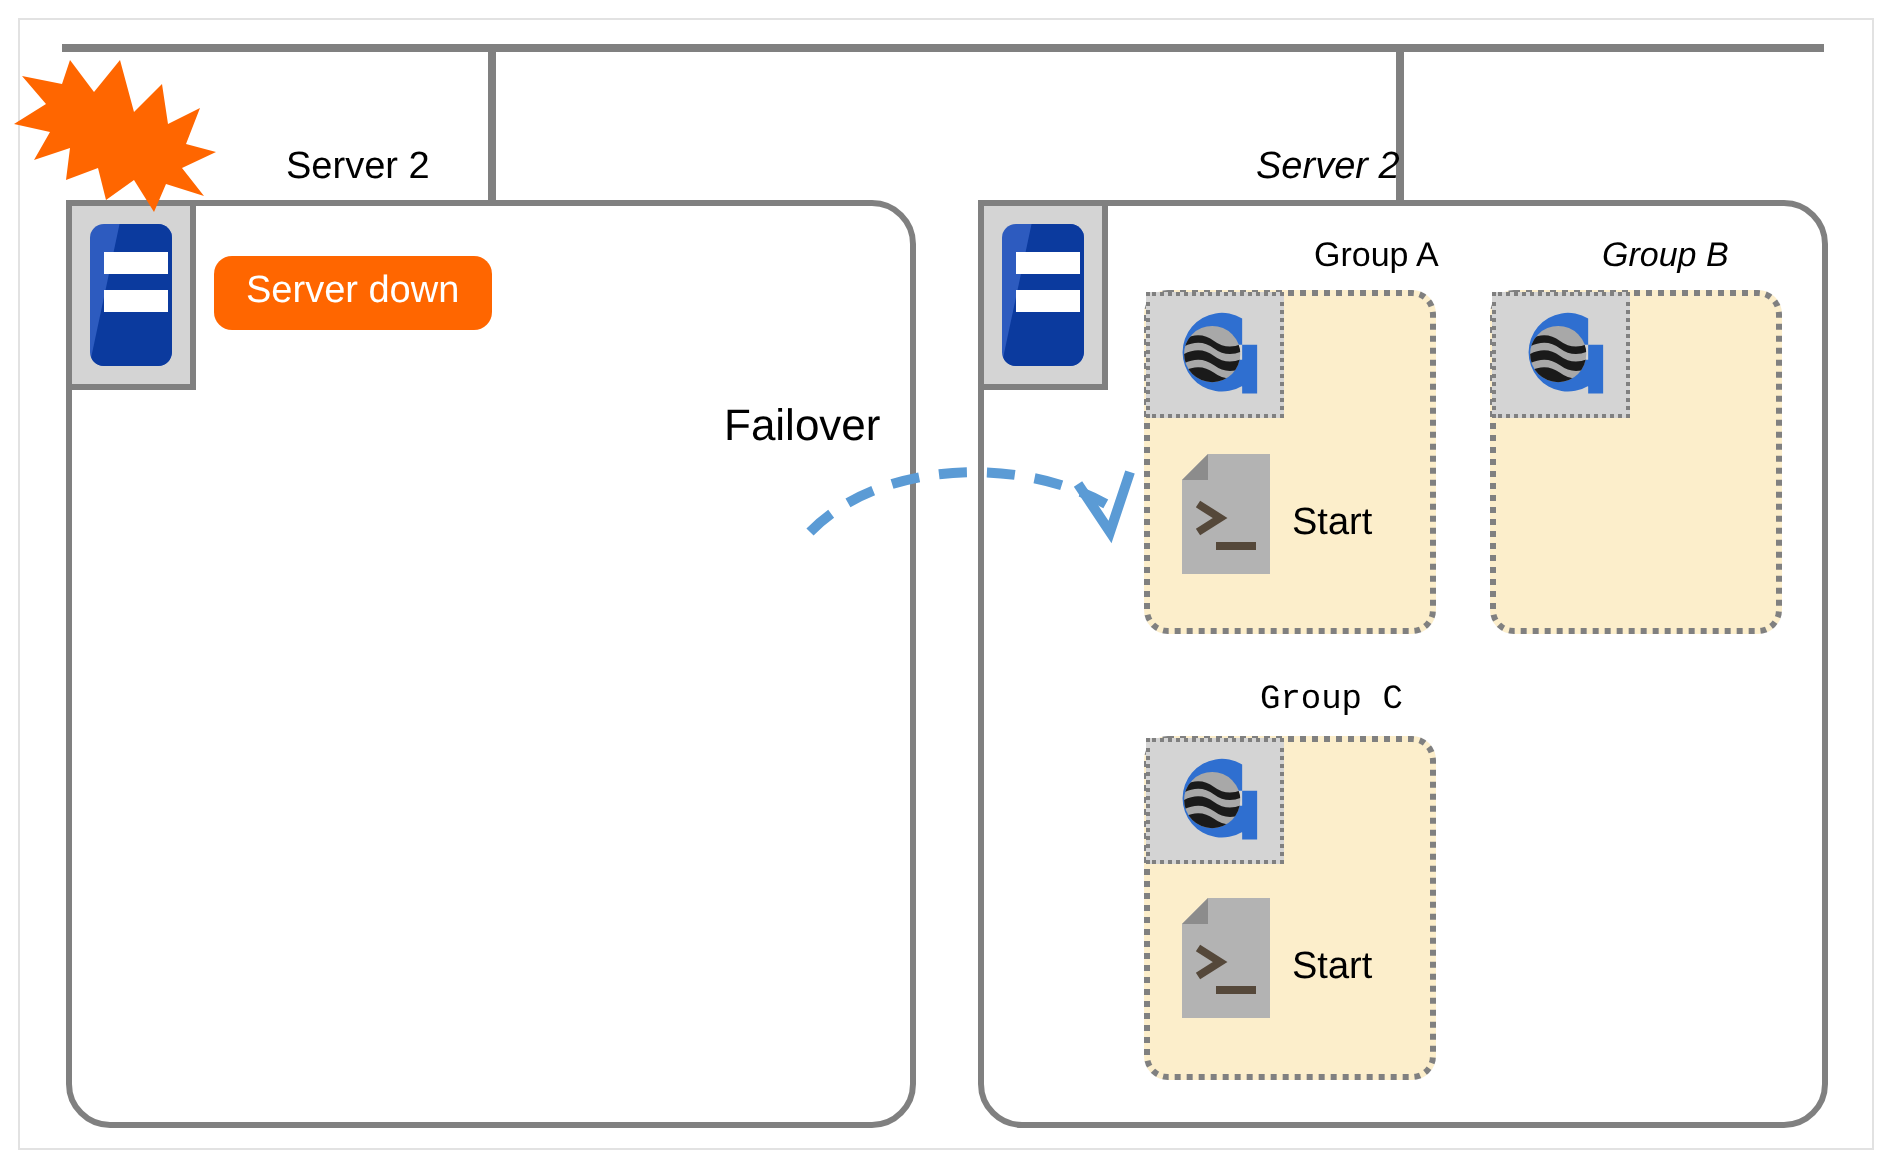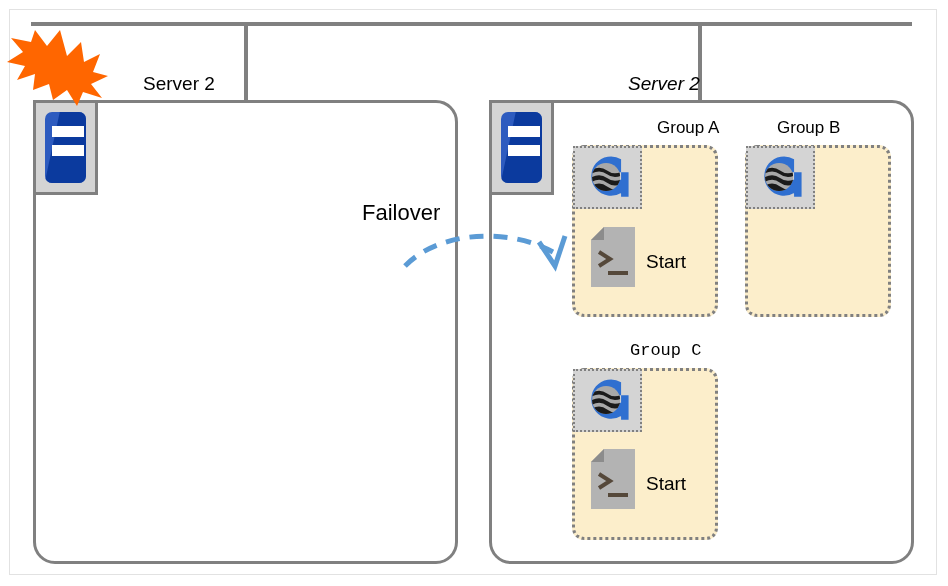--- a/index.html
+++ b/index.html
@@ -146,21 +146,21 @@
   }
 
   
   .group-label {
     position: absolute;
     font-size: 17px;
     color: #000000;
     white-space: nowrap;
   }
   #label-group-a { left: 657px; top: 118px; }
-  #label-group-b { left: 777px; top: 118px; }
+  #label-group-b { left: 801px; top: 118px; font-style: italic; }
   #label-group-c { left: 630px; top: 341px; font-family: Liberation Mono, monospace; }
 
   .group-box {
     position: absolute;
     width: 146px;
     height: 172px;
     background: #fceecb;
     border: 3px dotted #808080;
     border-radius: 12px;
     box-sizing: border-box;
@@ -227,20 +227,21 @@
       <div class="bar bar-1"></div>
       <div class="bar bar-2"></div>
     </div>
   </div>
 
   <svg class="explosion" viewBox="0 0 105 80">
     <polygon fill="#ff6600" points="55,2 62,28 76,14 79,34 95,26 88,44 103,48 86,56 97,70 78,64 72,78 62,62
               48,72 44,56 28,62 30,46 12,52 20,38 2,34 18,24 6,10 26,14 30,2 42,18"></polygon>
   </svg>
 
+  <div class="badge-down">Server down</div>
 
   <div class="failover-label">Failover</div>
   <svg class="failover-arrow" viewBox="0 0 180 60">
     <path d="M 10,44 C 45,8 115,6 158,30" fill="none" stroke="#5b9bd5" stroke-width="5" stroke-dasharray="14,10" stroke-linecap="butt"></path>
     <path d="M 144,20 L 160,44 L 170,14" fill="none" stroke="#5b9bd5" stroke-width="5" stroke-linecap="butt" stroke-linejoin="miter"></path>
   </svg>
 
   <div class="group-label" id="label-group-a">Group A</div>
   <div class="group-label" id="label-group-b">Group B</div>
   <div class="group-label" id="label-group-c">Group C</div>

